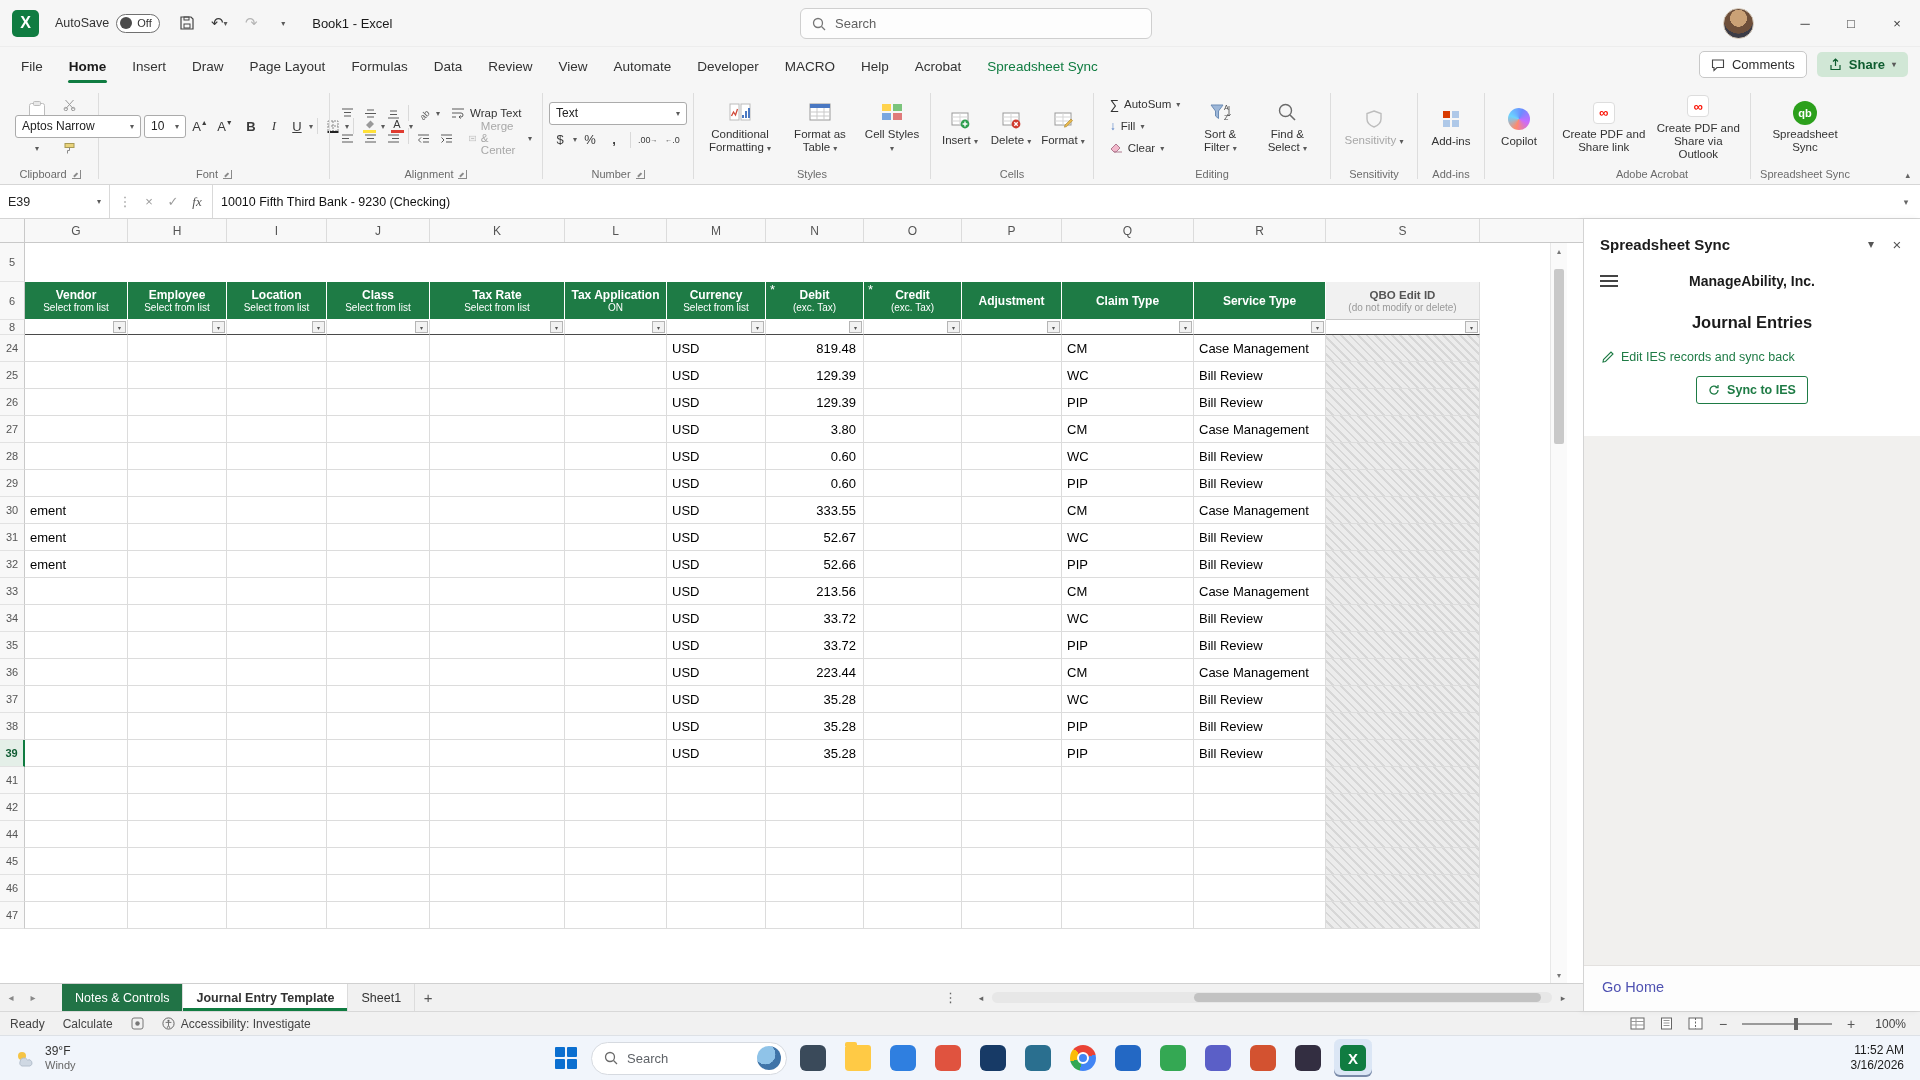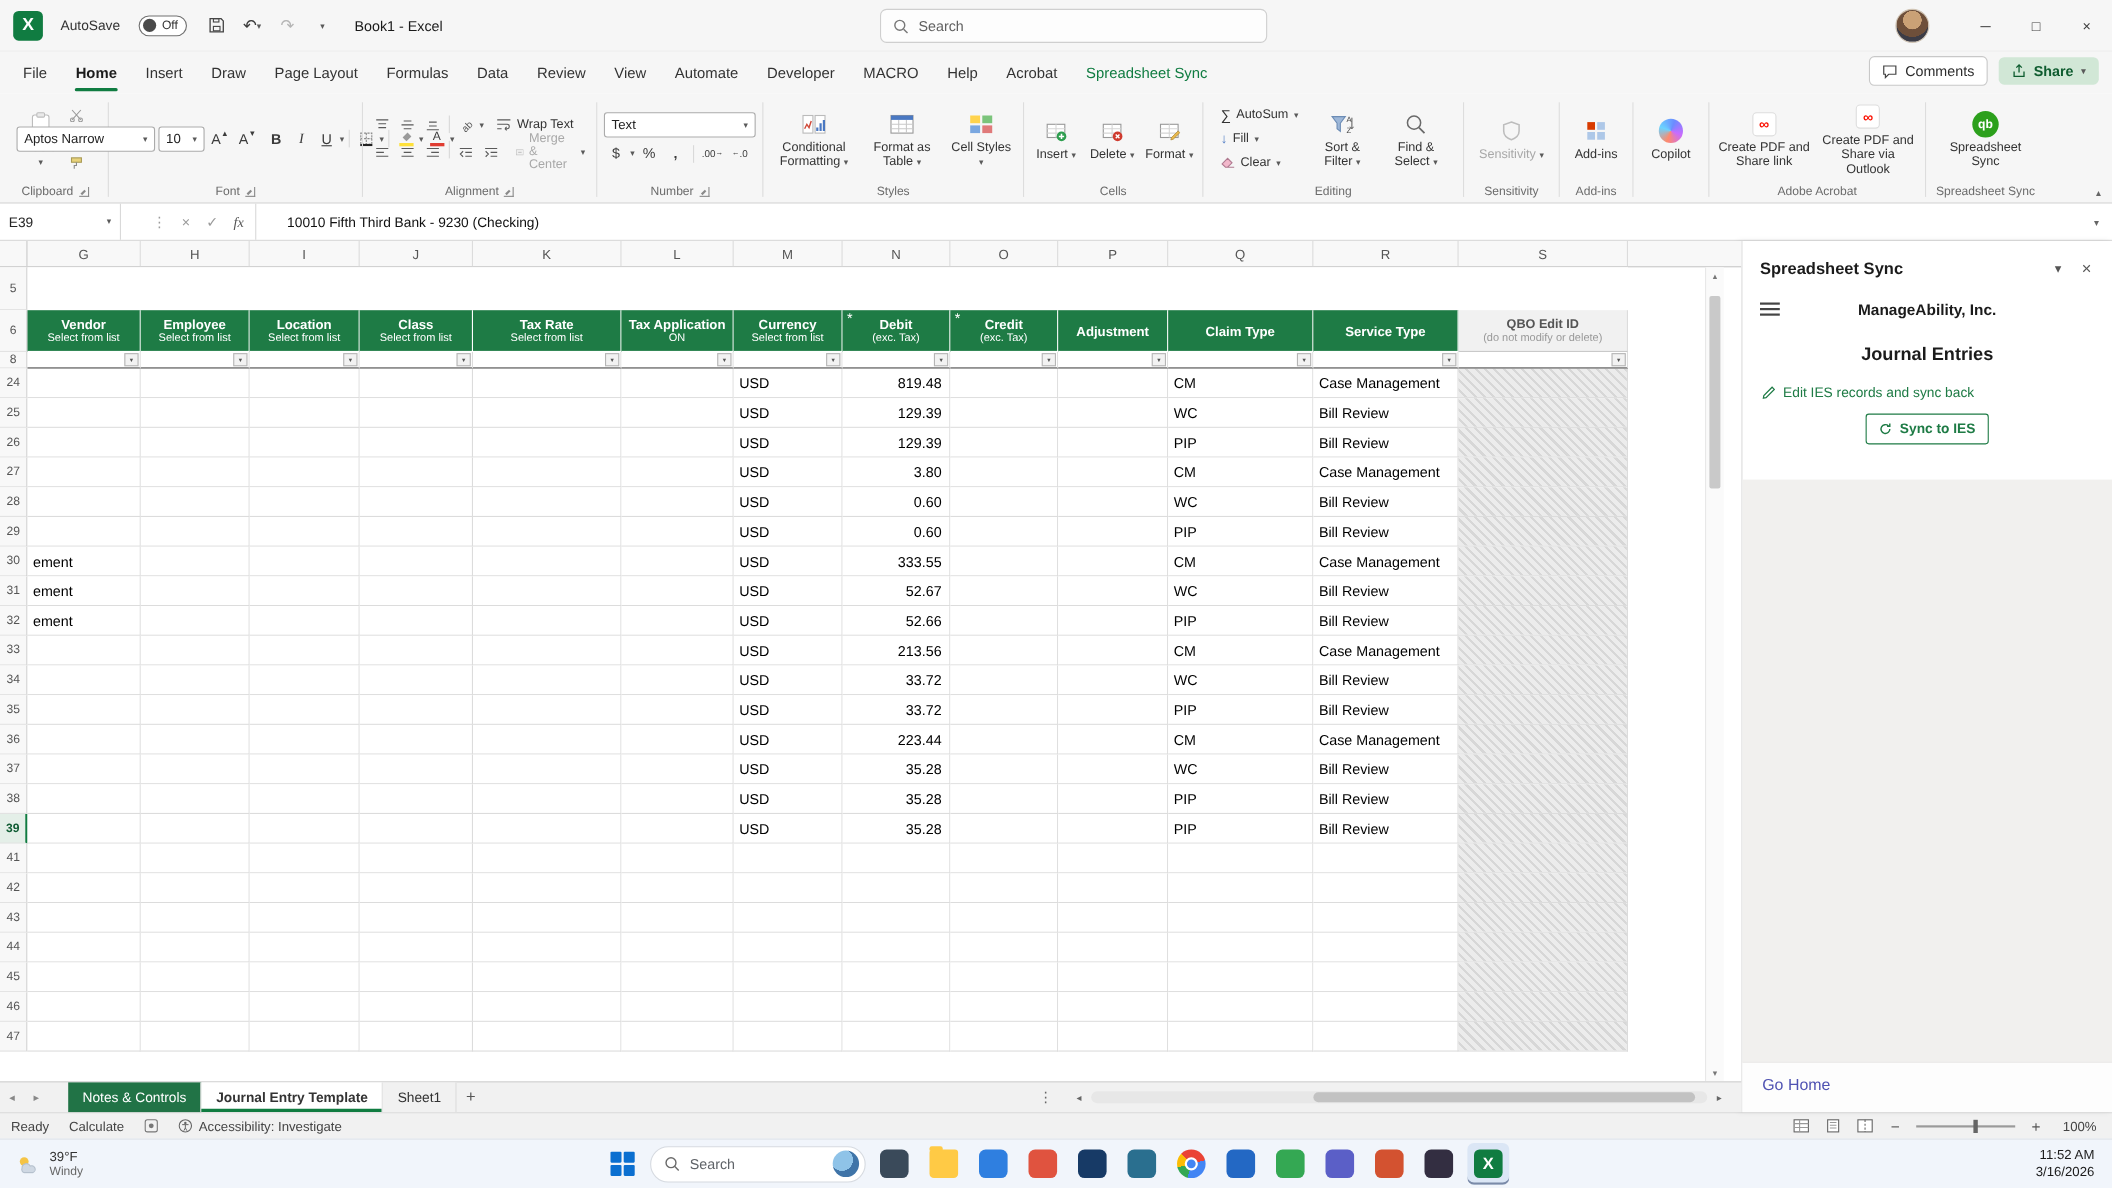--- a/index.html
+++ b/index.html
@@ -2,21 +2,21 @@
 <html><head>
 <meta charset="utf-8">
 <style>
   * { margin:0; padding:0; box-sizing:border-box; }
   html,body { width:1920px; height:1080px; overflow:hidden; }
   body { font-family:"Liberation Sans", sans-serif; font-size:13px; color:#242424; background:#fff; position:relative; }
 
   
   .titlebar { height:47px; background:#f6f6f6; display:flex; align-items:center; position:relative; border-bottom:1px solid #ededed; }
   .app-icon { width:27px; height:27px; margin-left:12px; background:#107c41; border-radius:5px; color:#fff; font-weight:bold; display:flex; align-items:center; justify-content:center; font-size:16px; }
-  .autosave { display:flex; align-items:center; gap:17px; margin-left:16px; font-size:12.5px; color:#333; }
+  .autosave { display:flex; align-items:center; gap:7px; margin-left:16px; font-size:12.5px; color:#333; }
   .toggle { width:44px; height:19px; border:1px solid #707070; border-radius:10px; background:#fff; display:flex; align-items:center; padding:0 3px; gap:5px; font-size:11px; color:#333; }
   .knob { width:12px; height:12px; border-radius:50%; background:#4a4a4a; }
   .qat { display:flex; align-items:center; gap:2px; margin-left:12px; }
   .qat-btn { height:30px; min-width:30px; display:flex; align-items:center; justify-content:center; border-radius:4px; color:#3a3a3a; font-size:15px; padding:0 3px; }
   .qat-btn.dis { color:#b5b5b5; }
   .chev { font-size:8px; color:#5a5a5a; }
   .doc-title { margin-left:14px; font-size:13px; color:#1a1a1a; }
   .tb-search { position:absolute; left:800px; top:8px; width:352px; height:31px; background:#fdfdfd; border:1px solid #cfcfcf; border-radius:6px; display:flex; align-items:center; padding:0 11px; gap:9px; color:#616161; font-size:13px; }
   .tb-right { position:absolute; right:0; top:0; height:47px; display:flex; align-items:center; }
   .avatar { width:31px; height:31px; border-radius:50%; background:radial-gradient(circle at 50% 32%, #caa176 0 34%, #6e4f3a 35% 62%, #3c3c46 63% 100%); margin-right:28px; border:1px solid #d0c4b4; }
@@ -50,21 +50,21 @@
   .dd { background:#fff; border:1px solid #ababab; border-radius:3px; height:23px; display:flex; align-items:center; padding:0 6px; font-size:12px; justify-content:space-between; gap:6px; color:#222; }
   .minisep { width:1px; height:16px; background:#d9d9d9; margin:0 3px; }
   .colorstack { display:flex; flex-direction:column; align-items:center; line-height:11px; }
   .cbar { width:13px; height:3px; margin-top:1px; }
   .copilot-ic { width:22px; height:22px; border-radius:50%; background:conic-gradient(from 20deg,#6b8cff,#c86bff,#ff8a6b,#6bd3ff,#6b8cff); }
   .acro { width:22px; height:22px; border:1px solid #ddd; background:#fff; border-radius:4px; display:flex; align-items:center; justify-content:center; color:#FA0F00; font-weight:bold; font-size:13px; }
   .qb { width:24px; height:24px; border-radius:50%; background:#2CA01C; color:#fff; font-weight:bold; font-size:11px; display:flex; align-items:center; justify-content:center; }
   .ribbon-collapse { position:absolute; right:10px; bottom:4px; font-size:9px; color:#666; }
 
   
-  .formula-bar { height:34px; background:#fff; border-bottom:1px solid #d4d4d4; display:flex; align-items:stretch;gap:20px; }
+  .formula-bar { height:34px; background:#fff; border-bottom:1px solid #d4d4d4; display:flex; align-items:stretch; }
   .name-box { width:110px; display:flex; align-items:center; padding:0 8px; font-size:12.5px; border-right:1px solid #d9d9d9; gap:4px; }
   .name-box span:first-child { flex:1; }
   .fb-btns { display:flex; align-items:center; gap:2px; padding:0 4px; border-right:1px solid #d9d9d9; }
   .fb-btn { width:22px; height:22px; display:flex; align-items:center; justify-content:center; font-size:13px; color:#9b9b9b; }
   .fb-fx { font-style:italic; font-family:"Liberation Serif", serif; color:#555; }
   .fb-input { flex:1; display:flex; align-items:center; padding:0 8px; font-size:12.5px; color:#111; }
   .fb-expand { width:28px; display:flex; align-items:center; justify-content:center; font-size:9px; color:#666; }
 
   
   .main { display:flex; height:792px; }
@@ -1047,36 +1047,20 @@
             <div class="cell" style="width: 99px;"></div>
             <div class="cell num" style="width: 98px;"></div>
             <div class="cell" style="width: 98px;"></div>
             <div class="cell" style="width: 100px;"></div>
             <div class="cell" style="width: 132px;"></div>
             <div class="cell" style="width: 132px;"></div>
             <div class="cell hatch" style="width: 154px;"></div>
           </div>
           <div class="grow" style="height: 27px;">
             <div class="rownum" style="width: 25px;">42</div>
-            <div class="cell" style="width: 103px;"></div>
-            <div class="cell" style="width: 99px;"></div>
-            <div class="cell" style="width: 100px;"></div>
-            <div class="cell" style="width: 103px;"></div>
-            <div class="cell" style="width: 135px;"></div>
-            <div class="cell" style="width: 102px;"></div>
-            <div class="cell" style="width: 99px;"></div>
-            <div class="cell num" style="width: 98px;"></div>
-            <div class="cell" style="width: 98px;"></div>
-            <div class="cell" style="width: 100px;"></div>
-            <div class="cell" style="width: 132px;"></div>
-            <div class="cell" style="width: 132px;"></div>
-            <div class="cell hatch" style="width: 154px;"></div>
-          </div>
-          <div class="grow" style="height: 27px;">
-            <div class="rownum" style="width: 25px;">43</div>
             <div class="cell" style="width: 103px;"></div>
             <div class="cell" style="width: 99px;"></div>
             <div class="cell" style="width: 100px;"></div>
             <div class="cell" style="width: 103px;"></div>
             <div class="cell" style="width: 135px;"></div>
             <div class="cell" style="width: 102px;"></div>
             <div class="cell" style="width: 99px;"></div>
             <div class="cell num" style="width: 98px;"></div>
             <div class="cell" style="width: 98px;"></div>
             <div class="cell" style="width: 100px;"></div>

